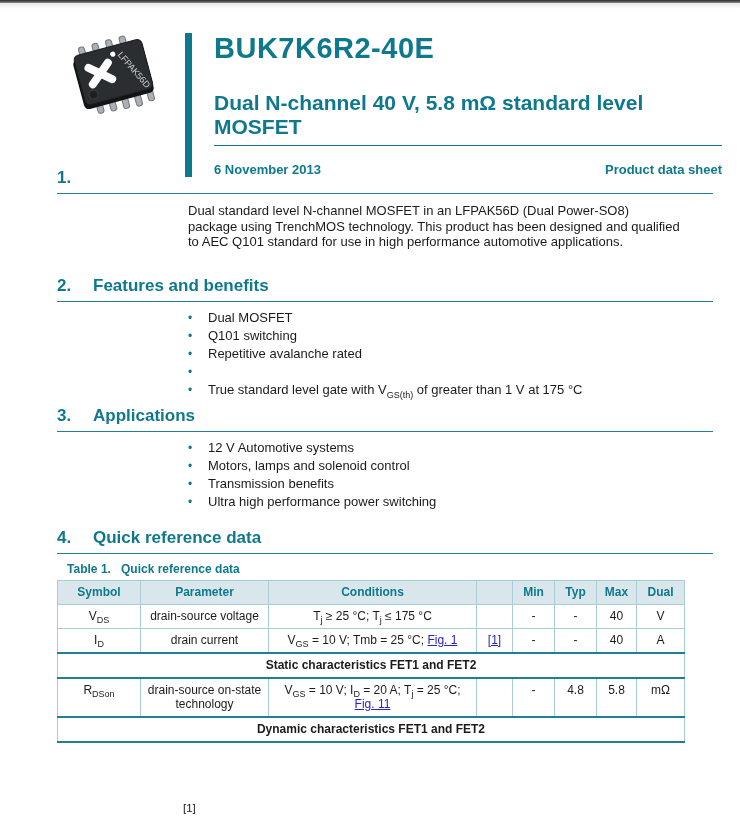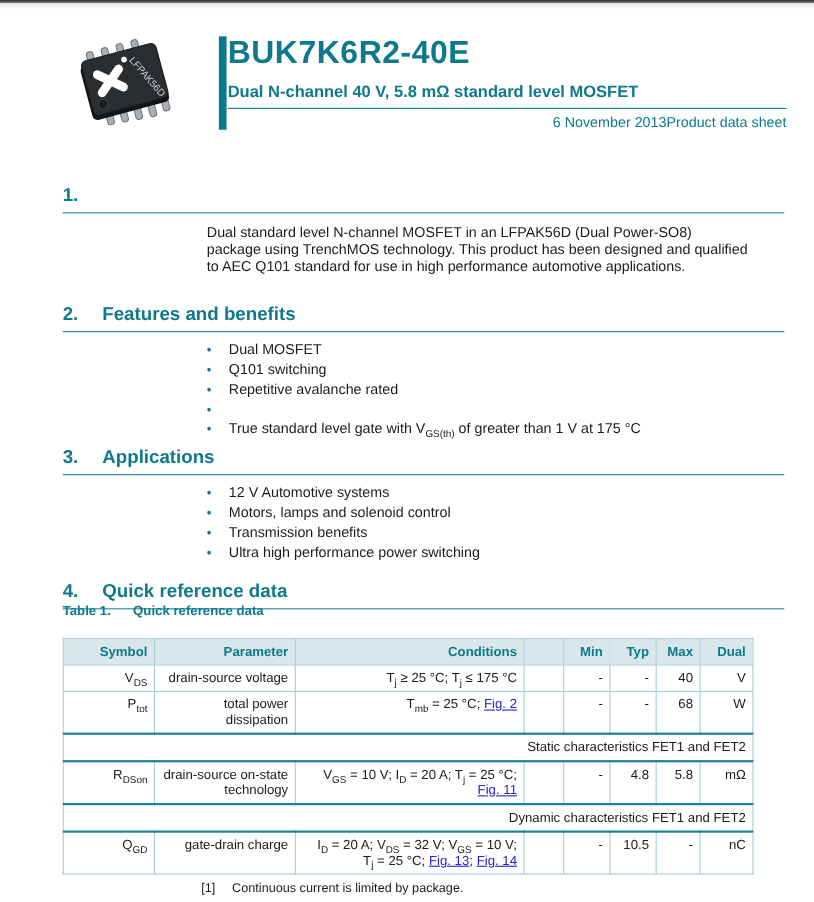--- a/index.html
+++ b/index.html
@@ -12,51 +12,51 @@
     --accent:#0e798d; --link:#2424cc; --table-header-bg:#d9e7ec;
     --table-border:#a9ccd6; --text:#1b1b1b; --section-line:#1f7f95;
   }
   .topbar{position:absolute;left:0;top:0;width:740px;height:3px;
     background:linear-gradient(#2a2a2a,#8a8a8a);}
   .topshade{position:absolute;left:0;top:3px;width:740px;height:6px;
     background:linear-gradient(#e9e9e9,#ffffff);}
 
   
   .chip{position:absolute;left:56px;top:30px;}
-  .header-text{position:absolute;left:199px;top:33px;width:508px;
-    border-left:7px solid var(--accent);padding-left:1px;}
+  .header-text{position:absolute;left:185px;top:33px;width:508px;
+    border-left:7px solid var(--accent);padding-left:22px;}
   .title{color:var(--accent);font-size:29px;font-weight:bold;line-height:30px;letter-spacing:0.5px;}
-  .subtitle{color:var(--accent);font-size:15px;font-weight:bold;margin-top:12px;
+  .subtitle{color:var(--accent);font-size:21px;font-weight:bold;margin-top:28px;
     padding-bottom:6px;border-bottom:1px solid var(--accent);}
-  .meta{display:flex;justify-content:flex-end;margin-top:4px;
-    color:var(--accent);font-size:13px;font-weight:normal;}
+  .meta{display:flex;justify-content:space-between;margin-top:16px;
+    color:var(--accent);font-size:13px;font-weight:bold;}
 
   
   .section{position:absolute;left:57px;width:656px;}
   .sec-head{display:flex;color:var(--accent);font-size:17px;font-weight:bold;
     line-height:19px;padding-bottom:6px;border-bottom:1.5px solid var(--section-line);}
   .sec-num{width:36px;flex:0 0 36px;}
   .para{margin:9px 0 0 131px;width:492px;font-size:13px;line-height:15.5px;}
   ul.bullets{list-style:none;margin:7px 0 0 131px;padding:0;}
   ul.bullets li{display:flex;font-size:13px;line-height:18px;}
   .dot{color:var(--accent);width:20px;flex:0 0 20px;font-size:12px;}
 
   
-  .tbl-caption{position:absolute;left:57px;top:548px;display:flex;
-    color:var(--accent);font-size:12px;font-weight:bold;}
+  .tbl-caption{position:absolute;left:57px;top:562px;display:flex;
+    color:var(--accent);font-size:12px;font-weight:bold;text-align:center;}
   .cap-label{width:64px;flex:0 0 64px;}
   table.qrd{position:absolute;left:57px;top:580px;border-collapse:collapse;
     table-layout:fixed;width:627px;}
   table.qrd th, table.qrd td{
     border:1px solid var(--table-border);font-size:12px;line-height:14px;
-    padding:4px 6px 5px 6px;text-align:right;vertical-align:top;
+    padding:4px 6px 5px 6px;text-align:center;vertical-align:top;
     overflow:hidden;white-space:normal;}
   table.qrd thead th{background:var(--table-header-bg);color:var(--accent);
     font-weight:bold;}
-  table.qrd tr.sectionrow td{font-weight:normal;
+  table.qrd tr.sectionrow td{font-weight:bold;
     border-top:2px solid var(--section-line);border-bottom:2px solid var(--section-line);}
   sub{font-size:9px;line-height:0;}
   a.lnk{color:var(--link);text-decoration:underline;cursor:pointer;}
 
   .footnote{position:absolute;left:183px;top:801px;display:flex;font-size:11.5px;line-height:14px;}
   .fn-label{width:28px;flex:0 0 28px;}
 </style>
 </head>
 <body>
 
@@ -207,54 +207,43 @@
         <td>V<sub>DS</sub></td>
         <td>drain-source voltage</td>
         <td>T<sub>j</sub> ≥ 25 °C; T<sub>j</sub> ≤ 175 °C</td>
         <td></td>
         <td>-</td>
         <td>-</td>
         <td>40</td>
         <td>V</td>
       </tr>
       <tr>
-        <td>P<sub>tot</sub></td>
-        <td>total power dissipation</td>
-        <td>T<sub>mb</sub> = 25 °C; <a class="lnk" href="#">Fig. 2</a></td>
-        <td></td>
-        <td>-</td>
-        <td>-</td>
-        <td>68</td>
-        <td>W</td>
+        <td>I<sub>D</sub></td>
+        <td>drain current</td>
+        <td>V<sub>GS</sub> = 10 V; Tmb = 25 °C; <a class="lnk" href="#">Fig. 1</a></td>
+        <td><a class="lnk" href="#">[1]</a></td>
+        <td>-</td>
+        <td>-</td>
+        <td>40</td>
+        <td>A</td>
       </tr>
       <tr class="sectionrow">
         <td colspan="8">Static characteristics FET1 and FET2</td>
       </tr>
       <tr>
         <td>R<sub>DSon</sub></td>
         <td>drain-source on-state technology</td>
         <td>V<sub>GS</sub> = 10 V; I<sub>D</sub> = 20 A; T<sub>j</sub> = 25 °C;<br><a class="lnk" href="#">Fig. 11</a></td>
         <td></td>
         <td>-</td>
         <td>4.8</td>
         <td>5.8</td>
         <td>mΩ</td>
       </tr>
       <tr class="sectionrow">
         <td colspan="8">Dynamic characteristics FET1 and FET2</td>
       </tr>
-      <tr>
-        <td>Q<sub>GD</sub></td>
-        <td>gate-drain charge</td>
-        <td>I<sub>D</sub> = 20 A; V<sub>DS</sub> = 32 V; V<sub>GS</sub> = 10 V;<br>T<sub>j</sub> = 25 °C; <a class="lnk" href="#">Fig. 13</a>; <a class="lnk" href="#">Fig. 14</a></td>
-        <td></td>
-        <td>-</td>
-        <td>10.5</td>
-        <td>-</td>
-        <td>nC</td>
-      </tr>
     </tbody>
 </table>
 
 <div class="footnote">
   <span class="fn-label">[1]</span>
-  <span>Continuous current is limited by package.</span>
 </div>
 
 </body></html>

